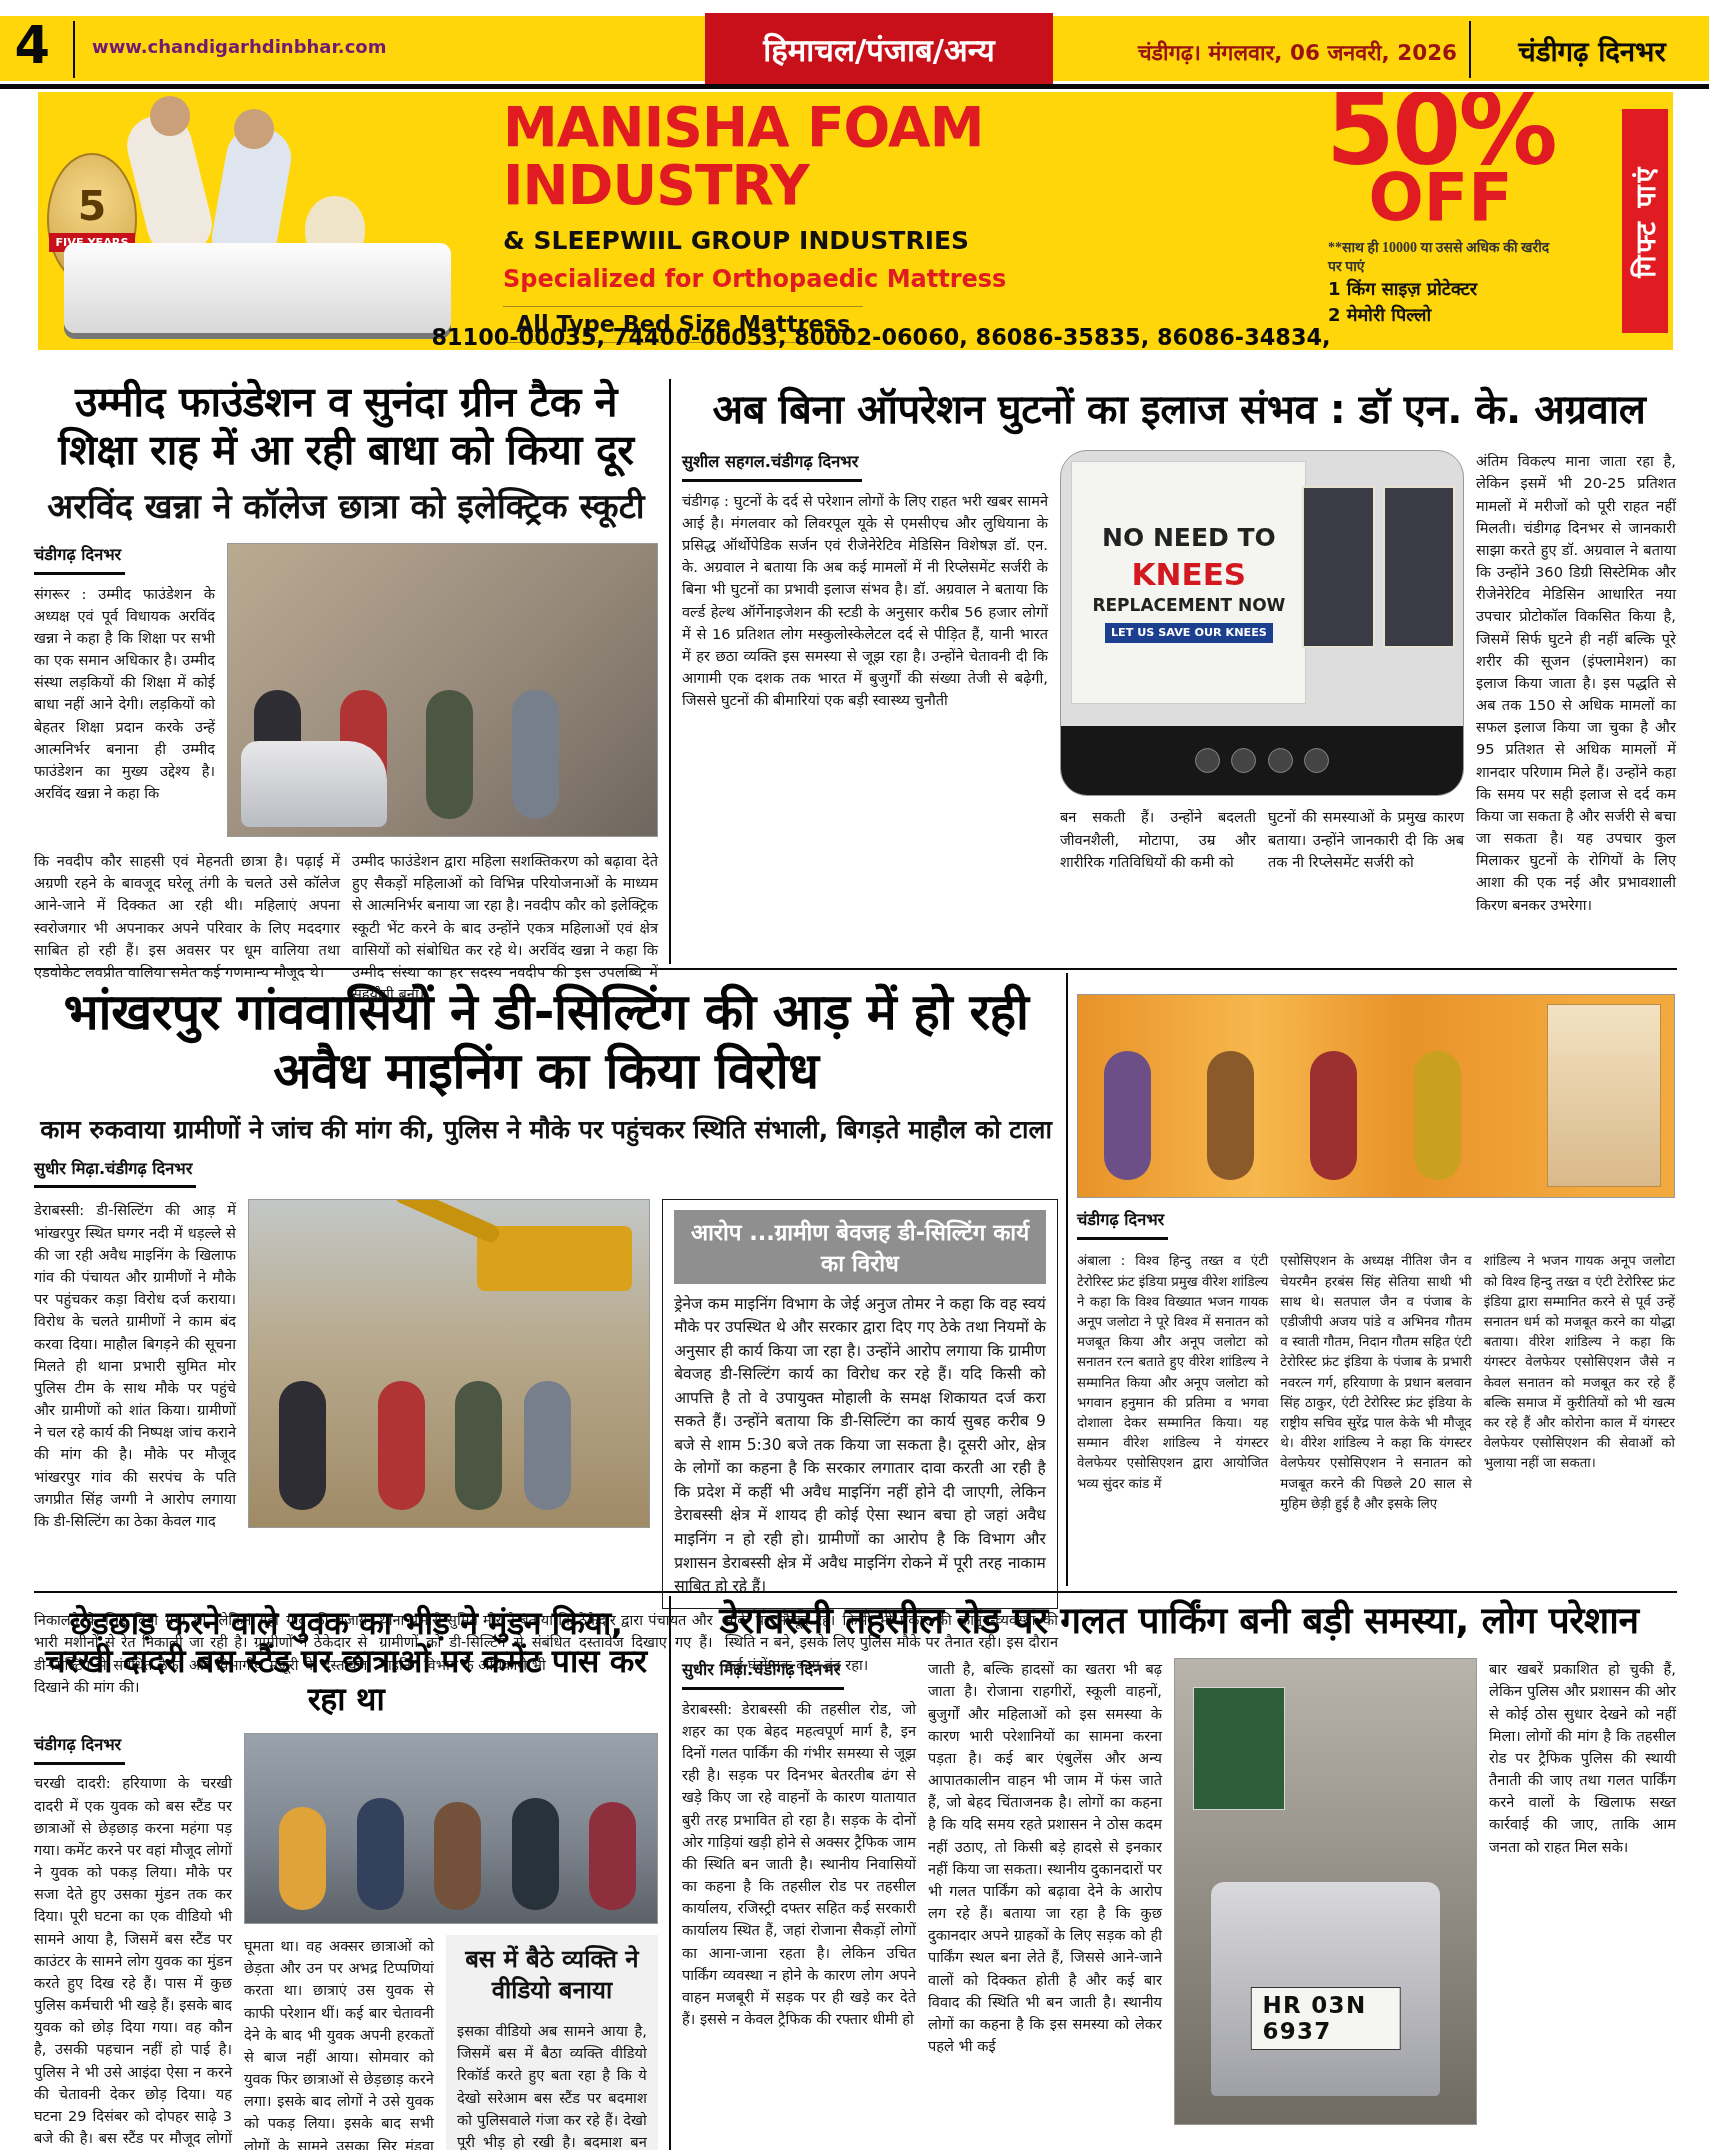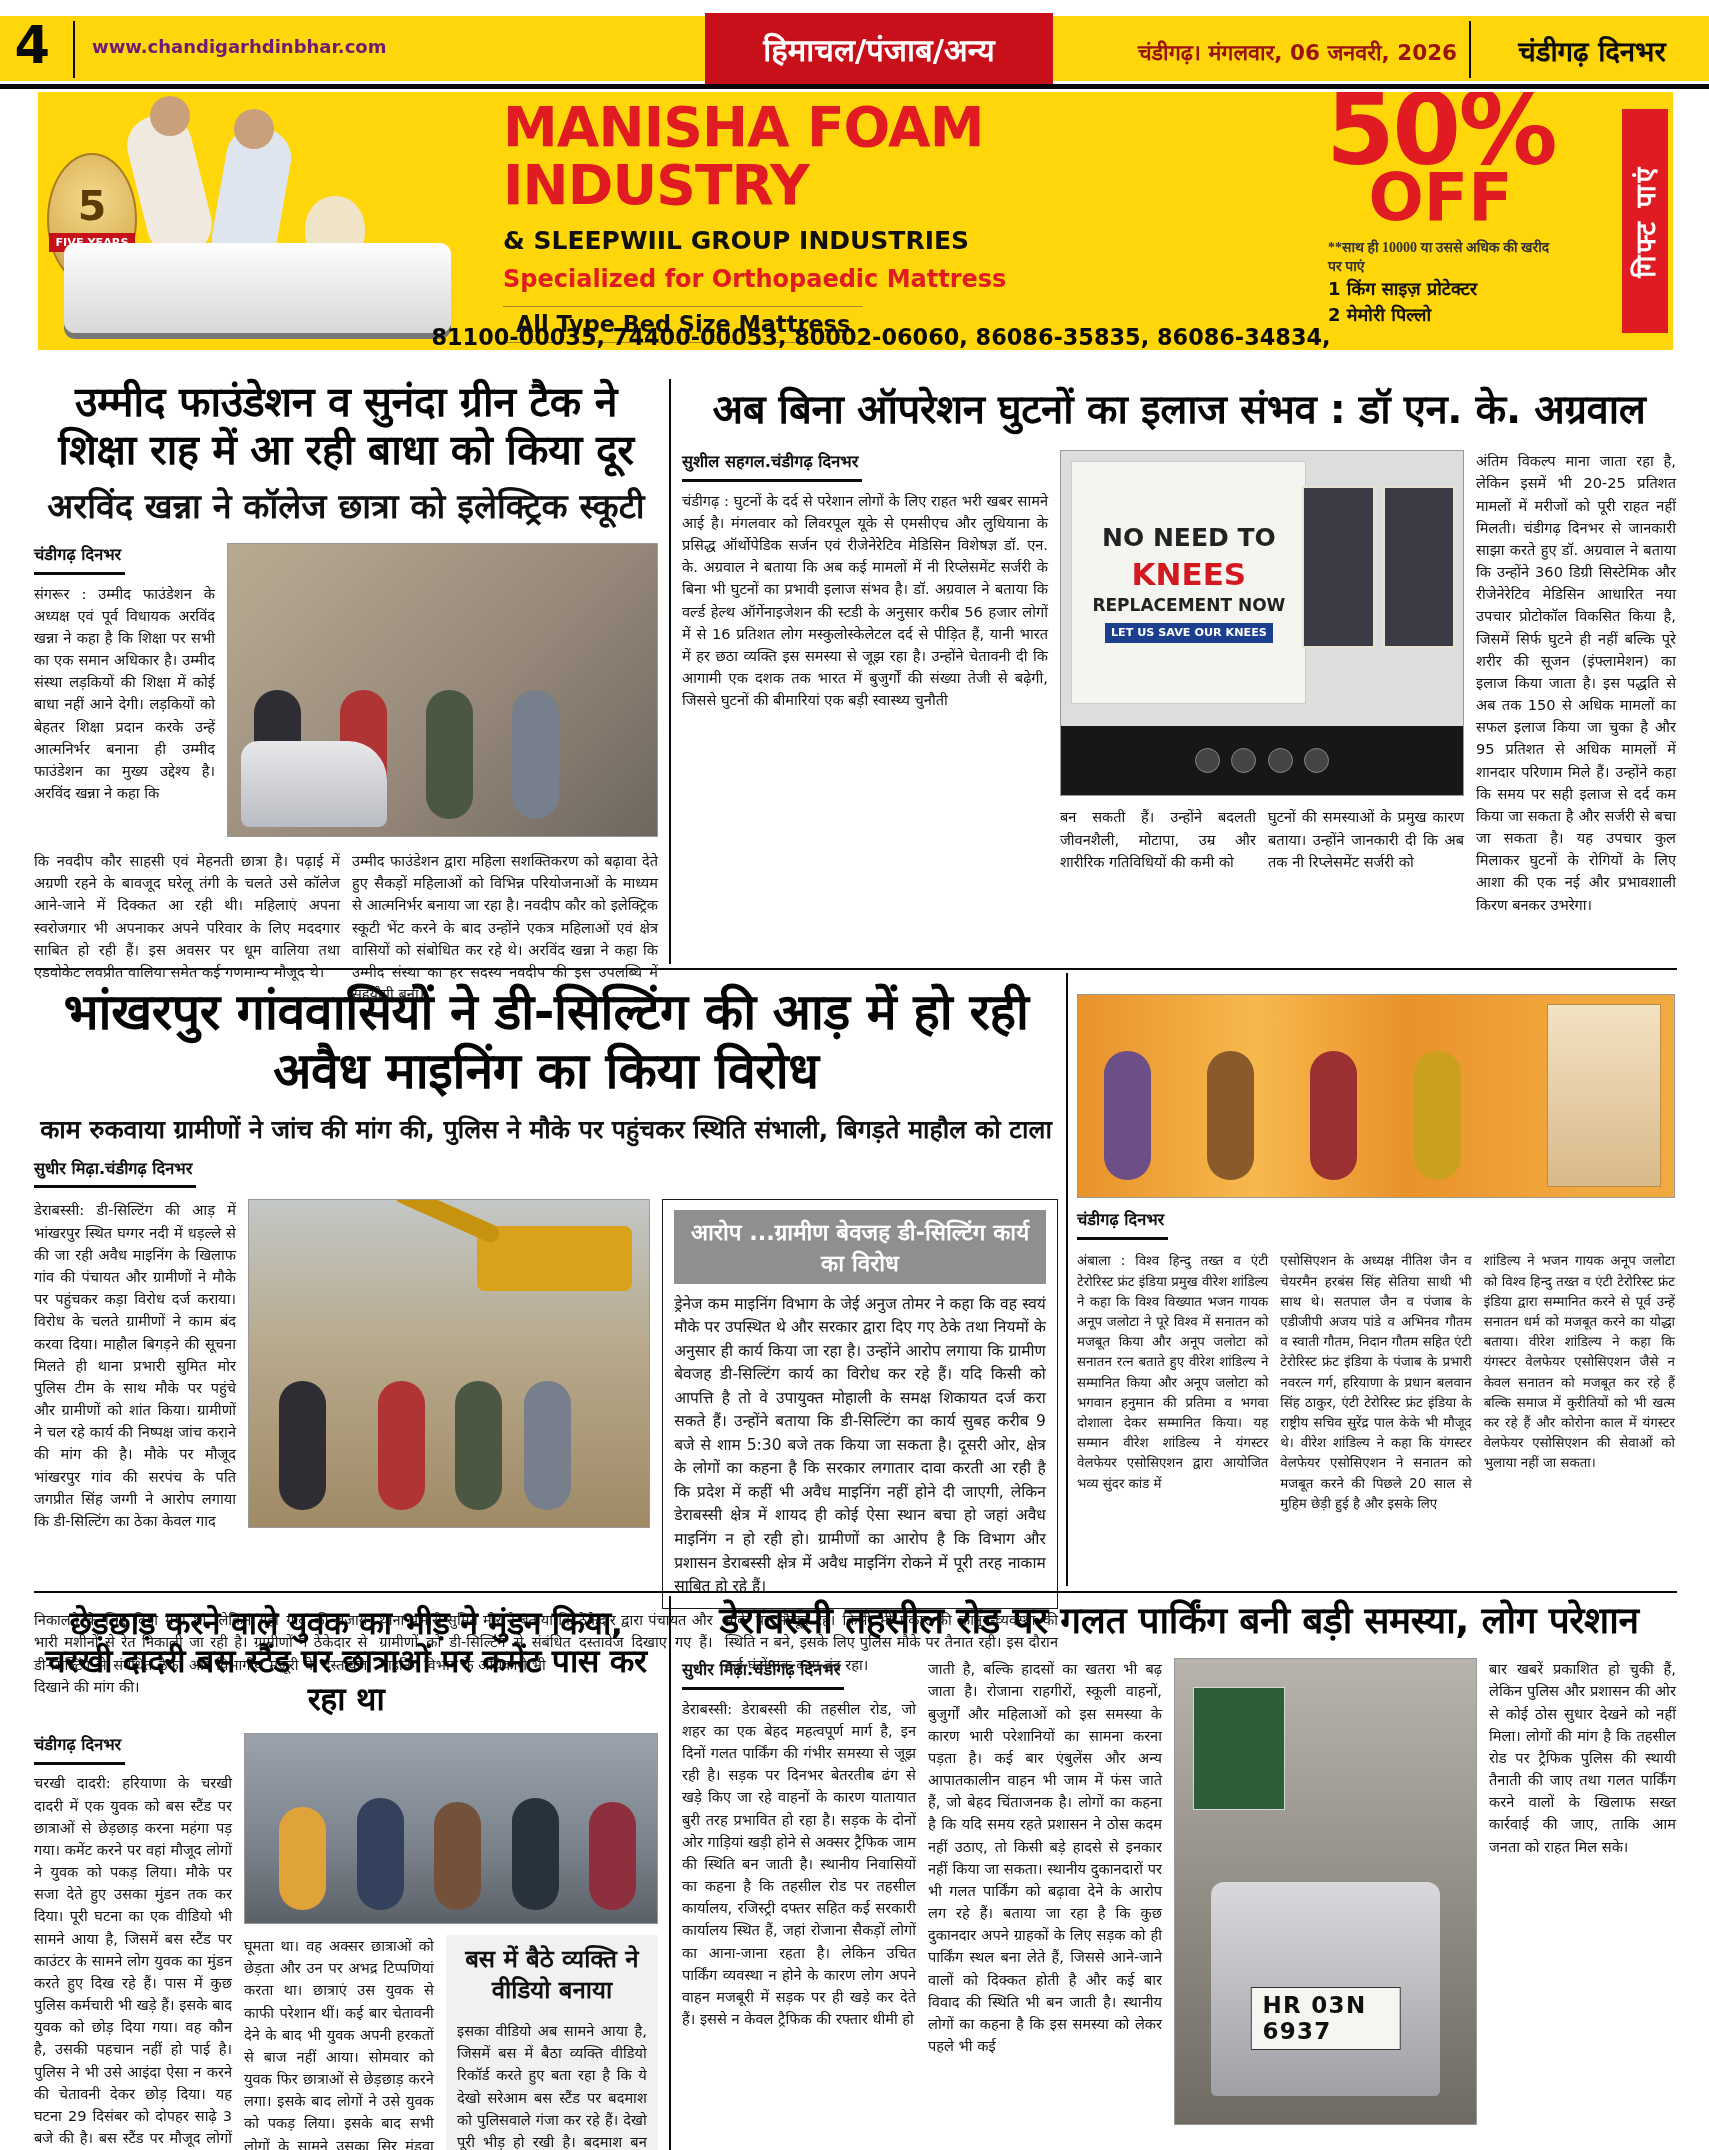--- a/index.html
+++ b/index.html
@@ -174,21 +174,21 @@
 </div>
 
 <div class="art" style="left:682px;top:386px;width:994px;">
   <div class="hl" style="font-size:40px;">अब बिना ऑपरेशन घुटनों का इलाज संभव : डॉ एन. के. अग्रवाल</div>
   <div class="cols" style="margin-top:17px;">
     <div style="width:366px;flex:none;">
       <div class="byline">सुशील सहगल.चंडीगढ़ दिनभर</div>
       <div class="btxt">चंडीगढ़ : घुटनों के दर्द से परेशान लोगों के लिए राहत भरी खबर सामने आई है। मंगलवार को लिवरपूल यूके से एमसीएच और लुधियाना के प्रसिद्ध ऑर्थोपेडिक सर्जन एवं रीजेनेरेटिव मेडिसिन विशेषज्ञ डॉ. एन. के. अग्रवाल ने बताया कि अब कई मामलों में नी रिप्लेसमेंट सर्जरी के बिना भी घुटनों का प्रभावी इलाज संभव है। डॉ. अग्रवाल ने बताया कि वर्ल्ड हेल्थ ऑर्गेनाइजेशन की स्टडी के अनुसार करीब 56 हजार लोगों में से 16 प्रतिशत लोग मस्कुलोस्केलेटल दर्द से पीड़ित हैं, यानी भारत में हर छठा व्यक्ति इस समस्या से जूझ रहा है। उन्होंने चेतावनी दी कि आगामी एक दशक तक भारत में बुजुर्गों की संख्या तेजी से बढ़ेगी, जिससे घुटनों की बीमारियां एक बड़ी स्वास्थ्य चुनौती</div>
     </div>
     <div style="width:404px;flex:none;">
-      <div class="photo" style="height:344px;background:#ddd;">
+      <div class="photo" style="height:344px;background:#ddd;border-radius:27px;">
         <div class="banner">
           <div class="l1">NO NEED TO</div>
           <div class="l2">KNEES</div>
           <div class="l3">REPLACEMENT NOW</div>
           <div class="strip">LET US SAVE OUR KNEES</div>
         </div>
         <div class="frame" style="right:22%;"></div>
         <div class="frame" style="right:2%;"></div>
         <div class="microw">
           <div class="mic"></div>

